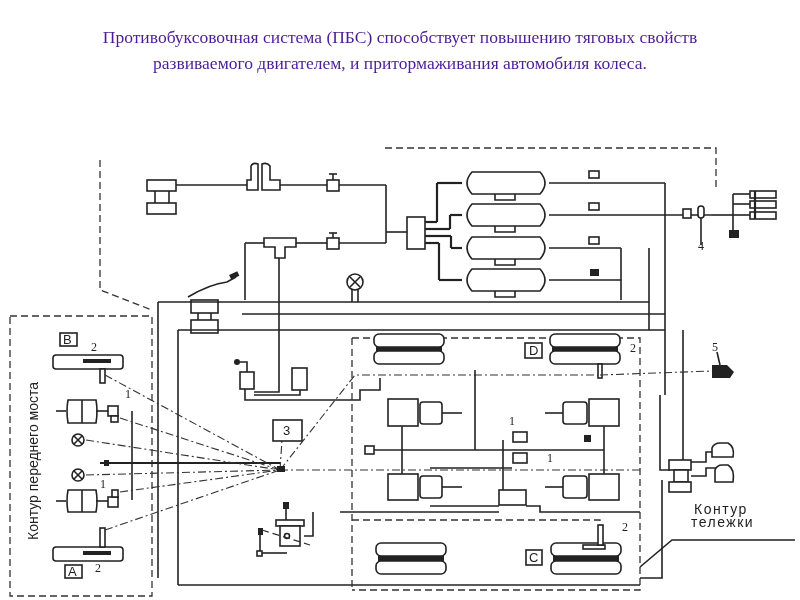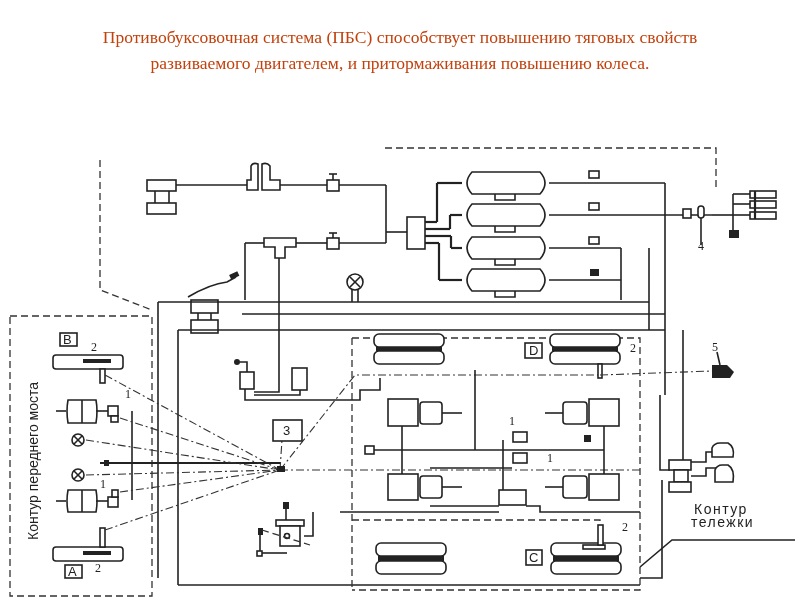--- a/index.html
+++ b/index.html
@@ -1,35 +1,35 @@
 <!DOCTYPE html>
 <html><head>
 <meta charset="utf-8">
 <style>
   html,body{margin:0;padding:0;background:#fff;}
   body{width:800px;height:600px;position:relative;overflow:hidden;font-family:"Liberation Serif",serif;}
-  .caption{position:absolute;left:0;top:24px;width:800px;text-align:center;font-size:17.5px;line-height:26px;color:#c2410c;}
+  .caption{position:absolute;left:0;top:24px;width:800px;text-align:center;font-size:17.5px;line-height:26px;color:#4c1d95;}
   .caption div{white-space:nowrap;}
   svg{position:absolute;left:0;top:0;}
   .ln{stroke:#222;stroke-width:1.6;fill:none;}
   .th{stroke:#222;stroke-width:2.2;fill:none;}
   .dash{stroke:#333;stroke-width:1.3;fill:none;stroke-dasharray:7 4;}
   .dd{stroke:#333;stroke-width:1.1;fill:none;stroke-dasharray:8 3 2 3;}
   .bx{stroke:#222;stroke-width:1.6;fill:#fff;}
   .blk{fill:#222;}
   .lbl{font-family:"Liberation Serif",serif;font-size:12px;fill:#222;}
   .lblbox{font-family:"Liberation Sans",sans-serif;font-size:13px;fill:#222;}
   .sans{font-family:"Liberation Sans",sans-serif;fill:#222;}
 </style>
 </head>
 <body>
 
 <div class="caption">
   <div>Противобуксовочная система (ПБС) способствует повышению тяговых свойств</div>
-  <div>развиваемого двигателем, и притормаживания повышению колеса.</div>
+  <div>развиваемого двигателем, и притормаживания автомобиля колеса.</div>
 </div>
 
 <svg width="800" height="600" viewBox="0 0 800 600">
 
   <g>
     <rect class="bx" x="147" y="180" width="29" height="11"></rect>
     <rect class="bx" x="147" y="203" width="29" height="11"></rect>
     <line class="ln" x1="155" y1="191" x2="155" y2="203"></line>
     <line class="ln" x1="169" y1="191" x2="169" y2="203"></line>
   </g>

